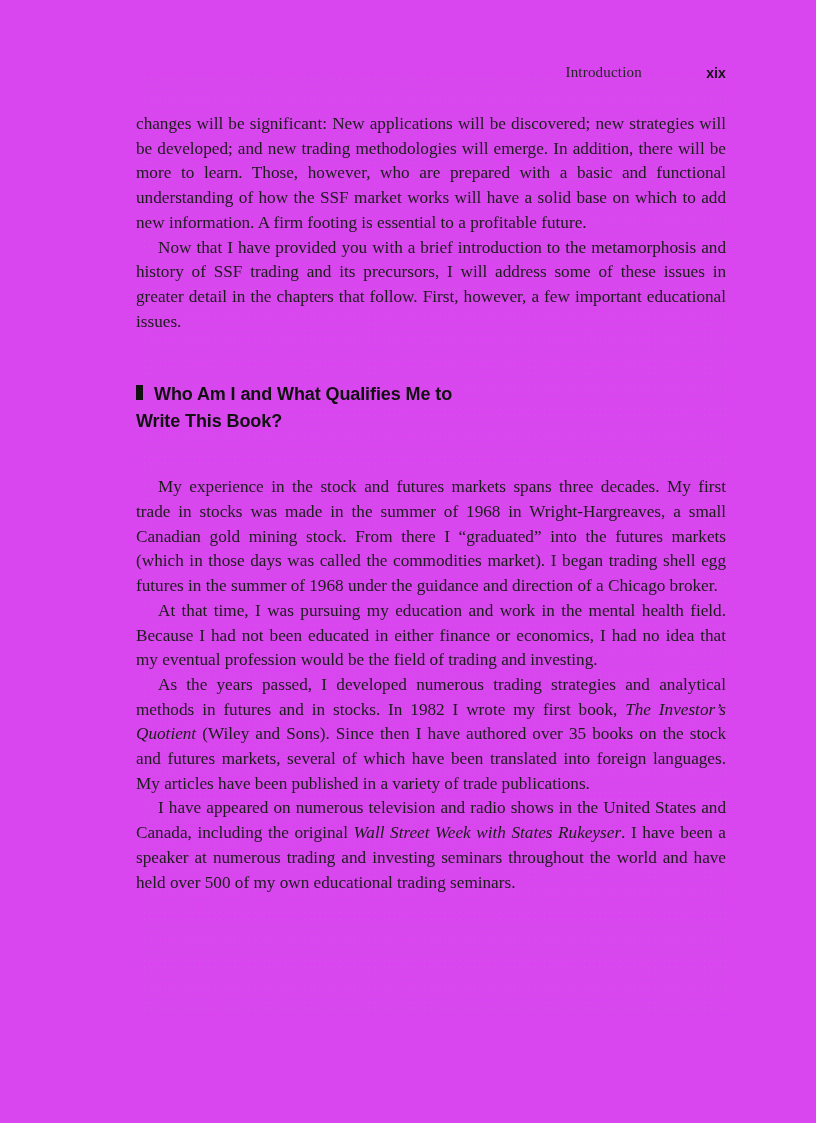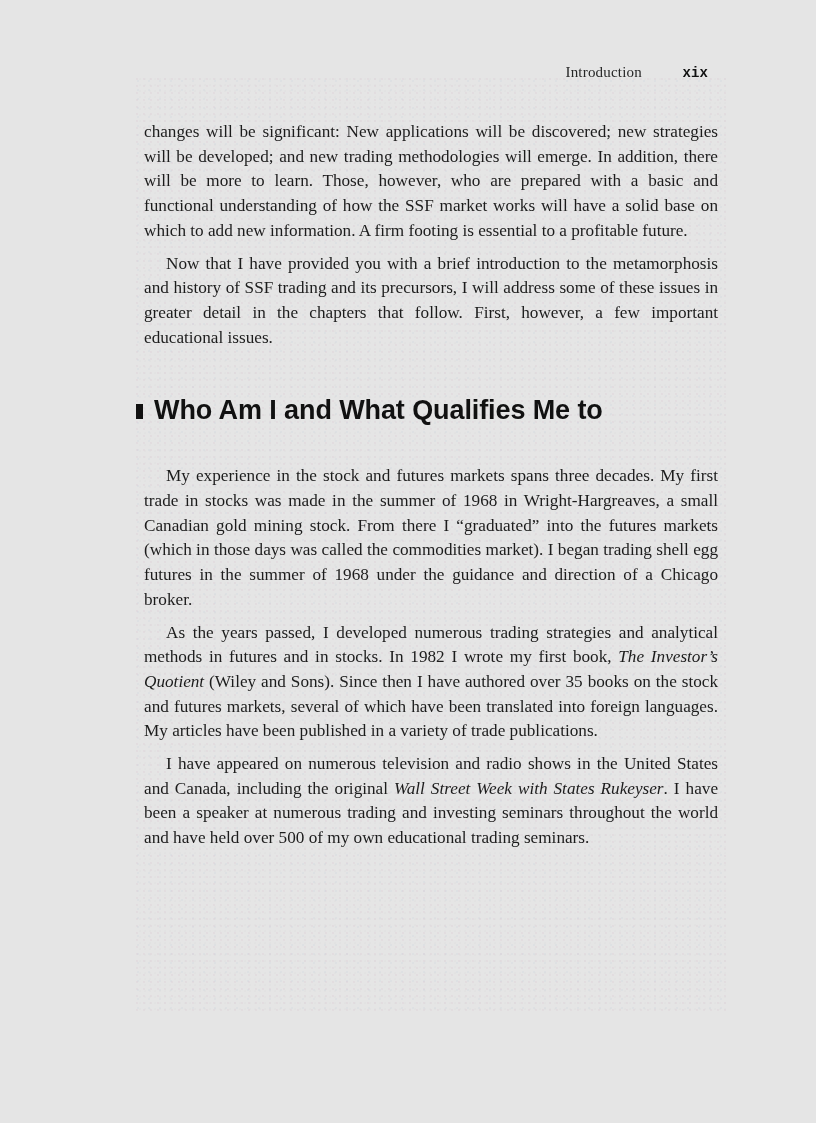--- a/index.html
+++ b/index.html
@@ -5,21 +5,21 @@
   html, body {
     margin: 0;
     padding: 0;
     background: #ffffff;
   }
 
   .page {
     position: relative;
     width: 816px;
     height: 1123px;
-    background: #e5e5e5;
+    background: #d946ef;
     overflow: hidden;
     font-family: "Liberation Serif", serif;
     color: #1a1a1a;
   }
 
   
   .scan-texture {
     position: absolute;
     left: 136px;
     top: 78px;
@@ -48,38 +48,38 @@
     top: 0;
     font-family: "Liberation Serif", serif;
     font-size: 15px;
     letter-spacing: 0.2px;
     color: #262626;
     white-space: nowrap;
   }
 
   .running-head-folio {
     position: absolute;
-    right: 18px;
+    right: 0;
     top: 1px;
-    font-family: Liberation Mono, monospace;
+    font-family: Liberation Sans, sans-serif;
     font-weight: bold;
     font-size: 14px;
     letter-spacing: 0.1px;
     color: #111111;
   }
 
   .body-block {
     position: absolute;
     left: 136px;
     top: 112px;
     width: 590px;
   }
 
   p.para {
-    margin: 8px;
+    margin: 0;
     font-size: 17.2px;
     line-height: 24.7px;
     text-align: justify;
     text-justify: inter-word;
     hyphens: none;
     color: #1c1c1c;
   }
 
   p.para.indent {
     text-indent: 22px;
@@ -87,21 +87,21 @@
 
   p.para em {
     font-style: italic;
   }
 
   .section-heading {
     margin: 0;
     padding: 0;
     font-family: "Liberation Sans", sans-serif;
     font-weight: bold;
-    font-size: 27px;
+    font-size: 18px;
     line-height: 27px;
     letter-spacing: -0.1px;
     color: #111111;
   }
 
   .heading-wrap {
     margin-top: 47px;
     margin-bottom: 40px;
   }
 
@@ -127,28 +127,31 @@
   </div>
 
   <div class="body-block">
 
     <p class="para">changes will be significant: New applications will be discovered; new strategies will be developed; and new trading methodologies will emerge. In addition, there will be more to learn. Those, however, who are prepared with a basic and functional understanding of how the SSF market works will have a solid base on which to add new information. A firm footing is essential to a profitable future.</p>
 
     <p class="para indent">Now that I have provided you with a brief introduction to the metamorphosis and history of SSF trading and its precursors, I will address some of these issues in greater detail in the chapters that follow. First, however, a few important educational issues.</p>
 
     <div class="heading-wrap">
       <h2 class="section-heading">
-        <span class="heading-bullet"></span><span>Who Am I and What Qualifies Me to</span><br>
+        <span class="heading-bullet"></span><span>Who Am I and What Qualifies Me to</span><br><span>Write This Book?</span>
       </h2>
     </div>
 
     <p class="para indent">
       <span>My experience in the stock and futures markets spans three decades. My first trade in stocks was made in the summer of 1968 in Wright-Hargreaves, a small Canadian gold mining stock. From there I “graduated” into the futures markets (which in those days was called the commodities market). I began trading shell egg futures in the summer of 1968 under the guidance and direction of a Chicago broker.</span>
     </p>
 
+    <p class="para indent">
+      <span>At that time, I was pursuing my education and work in the mental health field. Because I had not been educated in either finance or economics, I had no idea that my eventual profession would be the field of trading and investing.</span>
+    </p>
 
     <p class="para indent">
       <span>As the years passed, I developed numerous trading strategies and analytical methods in futures and in stocks. In 1982 I wrote my first book, </span><em>The Investor’s Quotient</em><span> (Wiley and Sons). Since then I have authored over 35 books on the stock and futures markets, several of which have been translated into foreign languages. My articles have been published in a variety of trade publications.</span>
     </p>
 
     <p class="para indent">
       <span>I have appeared on numerous television and radio shows in the United States and Canada, including the original </span><em>Wall Street Week with States Rukeyser</em><span>. I have been a speaker at numerous trading and investing seminars throughout the world and have held over 500 of my own educational trading seminars.</span>
     </p>
 
   </div>

